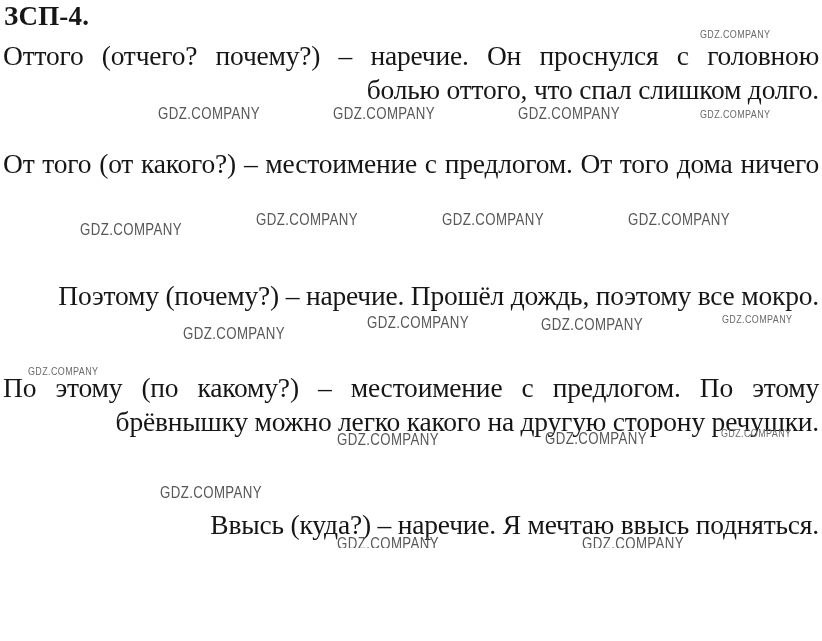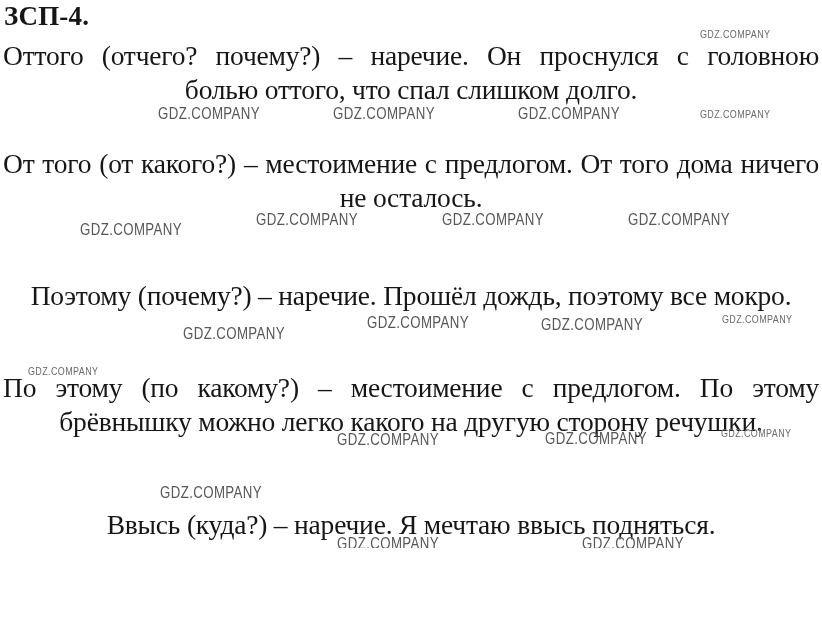--- a/index.html
+++ b/index.html
@@ -38,21 +38,21 @@
     line-height: 34px;
     letter-spacing: -0.2px;
     font-family: Liberation Serif, serif;
   }
   .p1 { top: 39px; }
   .p2 { top: 147px; }
   .p3 { top: 279px; }
   .p4 { top: 371px; }
   .p5 { top: 508px; }
   .p6 { top: 576px; line-height: 37px; }
-  .line { text-align: center; }
+  .line { text-align: right; }
   .line.just {
     text-align: justify;
     text-align-last: justify;
   }
   .wm {
     position: absolute;
     font-family: "Liberation Sans", "DejaVu Sans", sans-serif;
     color: var(--wm);
     letter-spacing: 0.5px;
     white-space: nowrap;
@@ -70,21 +70,20 @@
 
   <div class="doc-title">ЗСП-4.</div>
 
   <div class="para p1">
     <div class="line just">Оттого (отчего? почему?) – наречие. Он проснулся с головною</div>
     <div class="line">болью оттого, что спал слишком долго.</div>
   </div>
 
   <div class="para p2">
     <div class="line just">От того (от какого?) – местоимение с предлогом. От того дома ничего</div>
-    <div class="line">не осталось.</div>
   </div>
 
   <div class="para p3">
     <div class="line">Поэтому (почему?) – наречие. Прошёл дождь, поэтому все мокро.</div>
   </div>
 
   <div class="para p4">
     <div class="line just">По этому (по какому?) – местоимение с предлогом. По этому</div>
     <div class="line">брёвнышку можно легко какого на другую сторону речушки.</div>
   </div>

